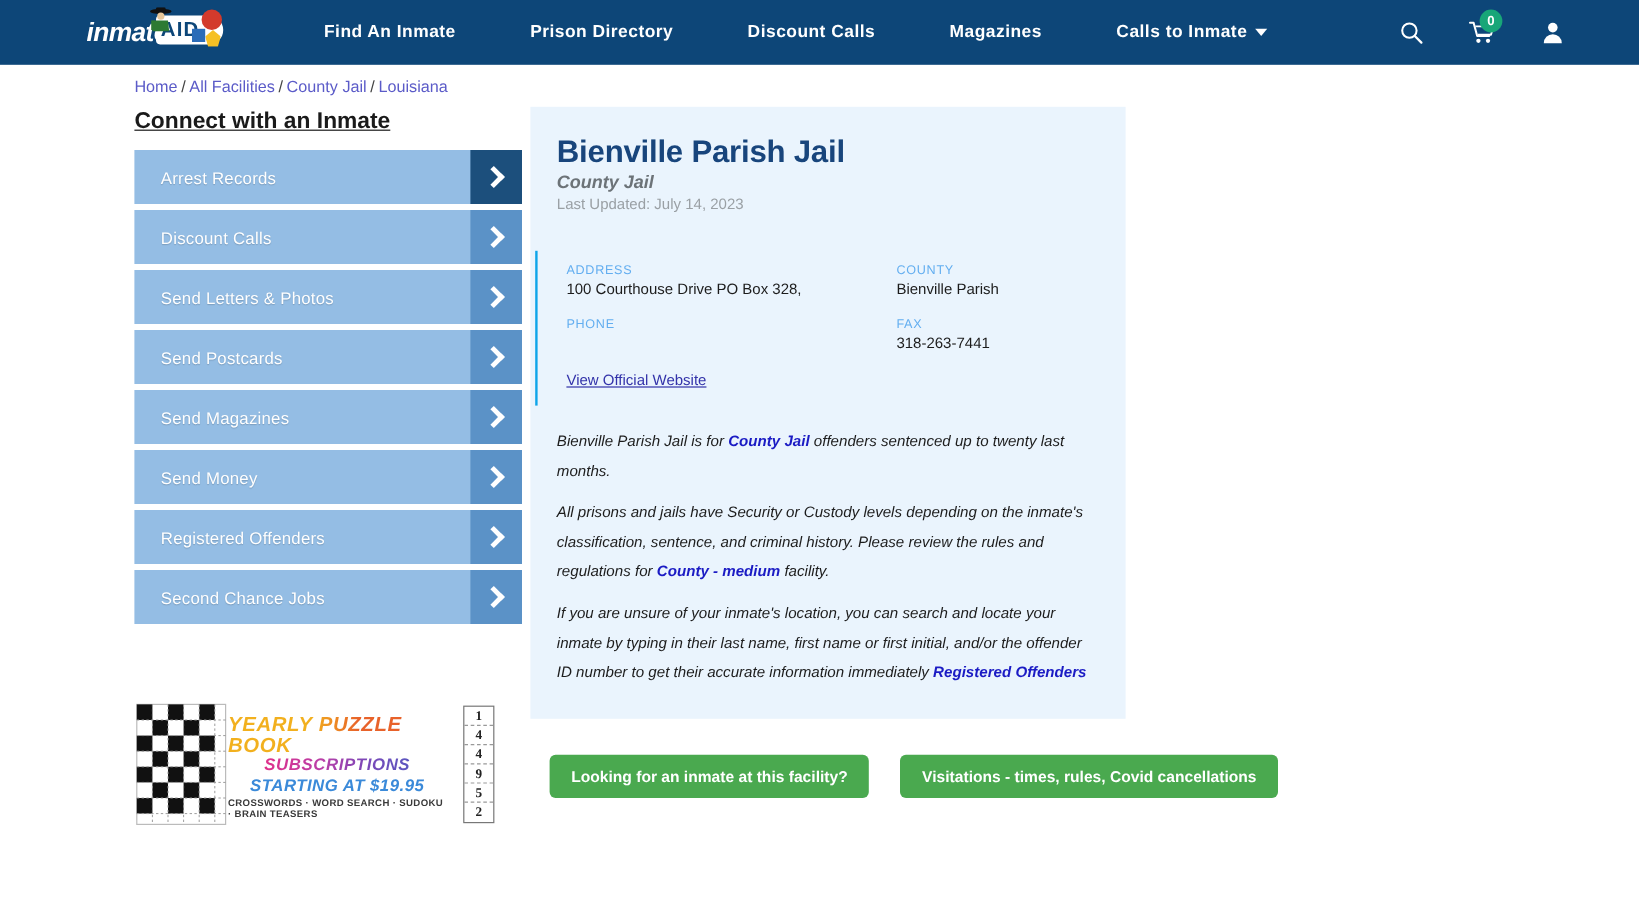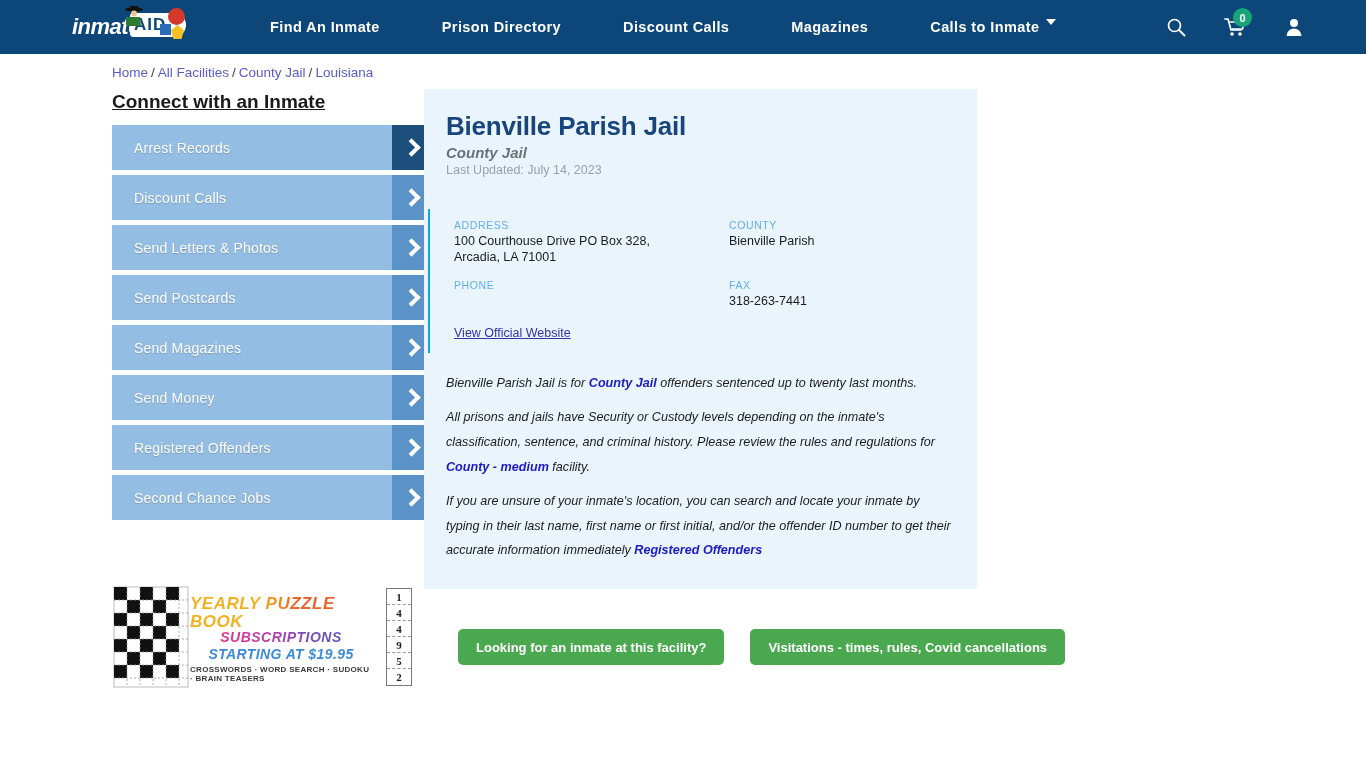--- a/index.html
+++ b/index.html
@@ -85,20 +85,21 @@
     color: #ffffff;
     font-size: 14.5px;
     font-weight: bold;
     letter-spacing: 0.4px;
     padding: 0 0;
     margin-right: 62px;
     white-space: nowrap;
     cursor: pointer;
     text-decoration: none;
     display: flex;
+    align-items: center;
   }
   .nav-item:last-child { margin-right: 0; }
   .caret {
     display: inline-block;
     margin-left: 7px;
     width: 0; height: 0;
     border-left: 5px solid transparent;
     border-right: 5px solid transparent;
     border-top: 6px solid #ffffff;
   }
@@ -255,22 +256,22 @@
     font-weight: bold;
     color: #222;
     display: flex; align-items: center; justify-content: center;
     font-family: "Liberation Serif", serif;
   }
   .sud-cell:last-child { border-bottom: none; }
 
   
   .facility-panel {
     position: absolute;
-    left: 424px; top: 35px;
-    width: 553px;
+    left: 442px; top: 35px;
+    width: 496px;
     background: #eaf4fd;
     padding: 22px 0 0 0;
   }
   .fac-head { padding: 0 22px; }
   .fac-title {
     font-size: 26px;
     font-weight: bold;
     color: #18457c;
     margin: 0 0 2px 0;
     letter-spacing: -0.2px;
@@ -536,21 +537,20 @@
       <div class="fac-type">County Jail</div>
       <div class="fac-updated">Last Updated: July 14, 2023</div>
     </div>
 
     <div class="contact-block">
       <div class="contact-grid">
         <div>
           <div class="c-label">ADDRESS</div>
           <div class="c-value">
             <div>100 Courthouse Drive PO Box 328,</div>
-            <div>Arcadia, LA 71001</div>
           </div>
         </div>
         <div>
           <div class="c-label">COUNTY</div>
           <div class="c-value">Bienville Parish</div>
         </div>
         <div>
           <div class="c-label">PHONE</div>
         </div>
         <div>

